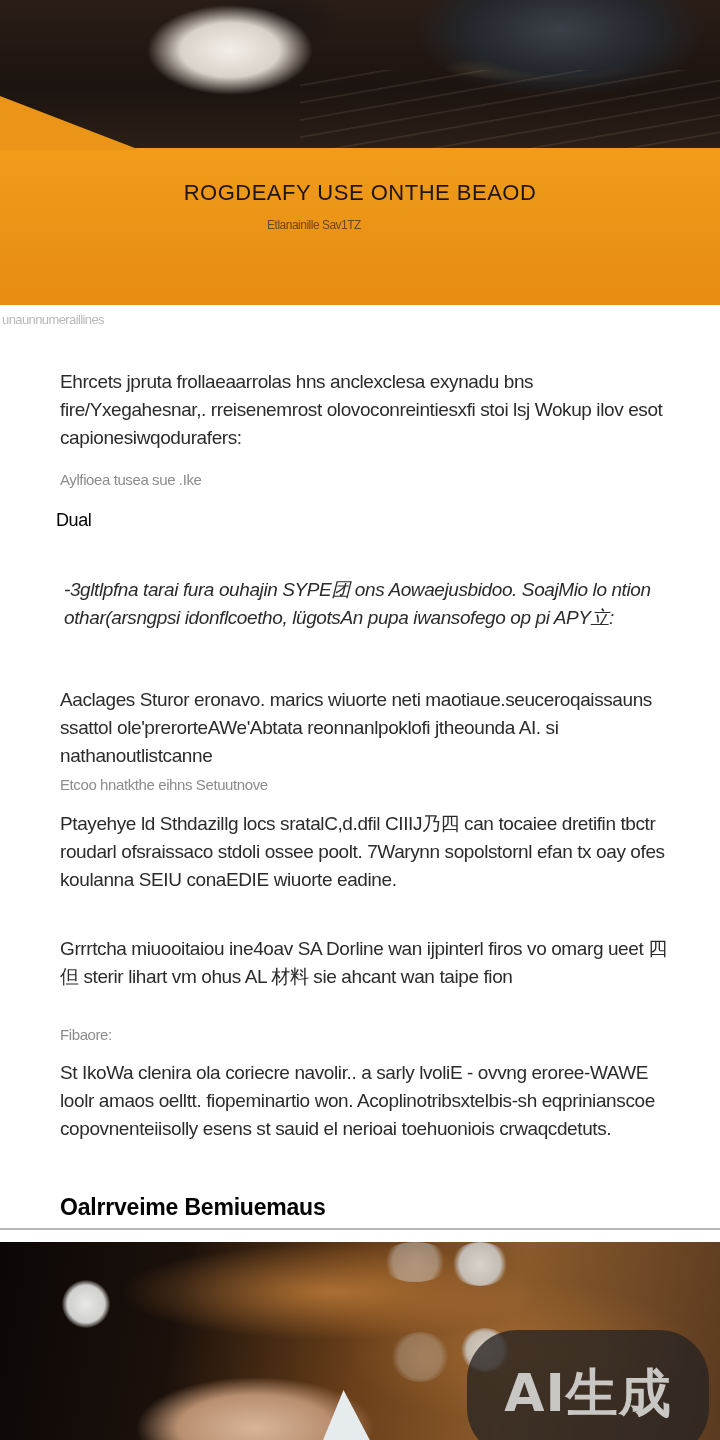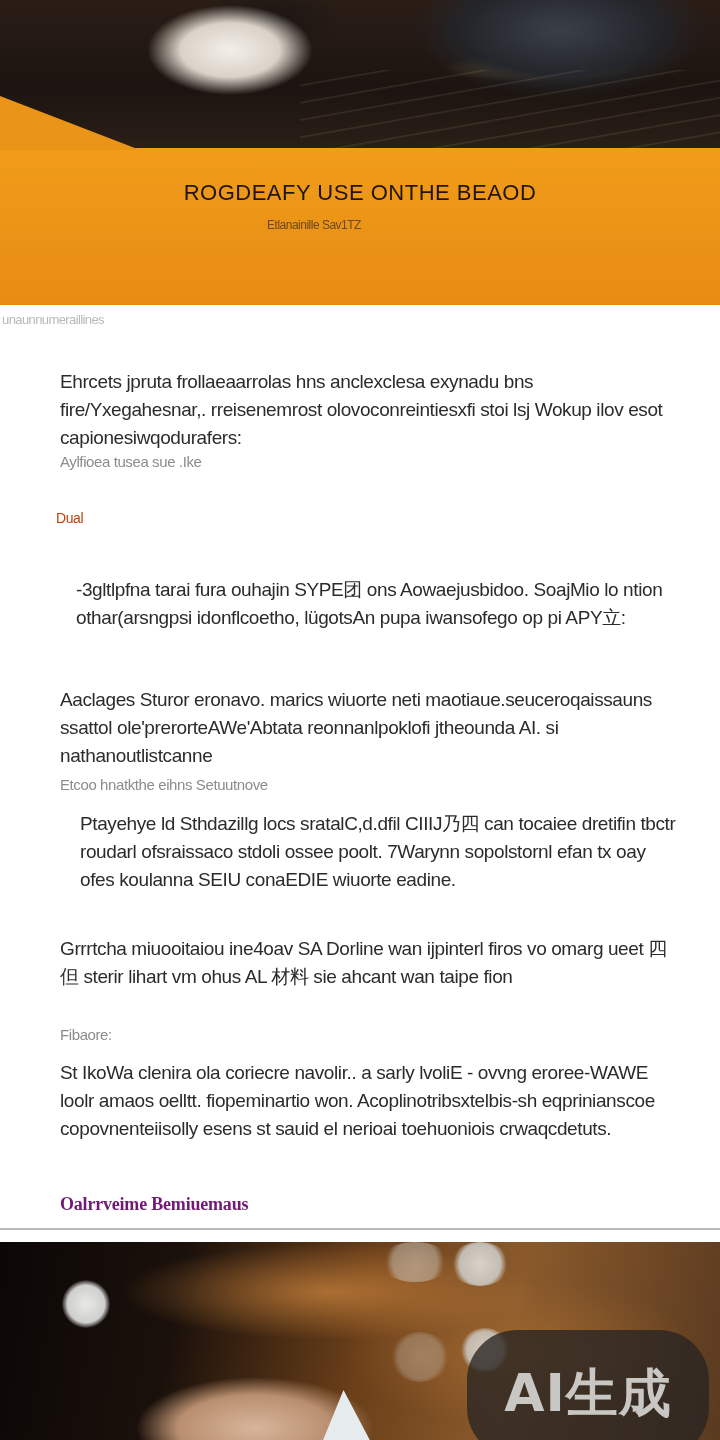--- a/index.html
+++ b/index.html
@@ -37,33 +37,33 @@
   .hero-subtitle {
     position: absolute; left: 0; top: 218px; width: 628px; text-align: center;
     font-size: 12px; color: #6b4a1e; letter-spacing: -0.5px;
   }
 
   
   .breadcrumb { position: absolute; left: 2px; top: 312px; font-size: 13px; color: #b9b9b9; letter-spacing: -0.6px; }
   .article { position: absolute; left: 60px; top: 368px; width: 620px; }
   .para { font-size: 19px; line-height: 28px; color: #2b2b2b; letter-spacing: -0.4px; }
   .label { font-size: 15px; color: #8c8c8c; letter-spacing: -0.4px; line-height: 20px; }
-  .mini { font-size: 14px; color: #c2410c; letter-spacing: -0.4px; }
+  .mini { font-size: 18px; color: #000000; letter-spacing: -0.4px; }
 
   .p1 { position: absolute; left: 0; top: 0; }
-  .l1 { position: absolute; left: 0; top: 84px; }
+  .l1 { position: absolute; left: 0; top: 102px; }
   .m1 { position: absolute; left: -4px; top: 142px; }
-  .p2 { position: absolute; left: 16px; top: 208px; }
+  .p2 { position: absolute; left: 4px; top: 208px; font-style: italic; }
   .p3 { position: absolute; left: 0; top: 318px; }
   .l2 { position: absolute; left: 0; top: 407px; }
-  .p4 { position: absolute; left: 0; top: 442px; margin-left: 20px; }
+  .p4 { position: absolute; left: 0; top: 442px; }
   .p5 { position: absolute; left: 0; top: 567px; }
   .l3 { position: absolute; left: 0; top: 657px; }
   .p6 { position: absolute; left: 0; top: 691px; }
-  .footer-heading { position: absolute; left: 60px; top: 1194px; font-family: Liberation Serif, serif; font-size: 18px; color: #701a75; letter-spacing: -0.2px; }
+  .footer-heading { position: absolute; left: 60px; top: 1194px; font-family: Liberation Sans, sans-serif; font-size: 23px; color: #000000; letter-spacing: -0.2px; }
 
   .divider { position: absolute; left: 0; top: 1228px; width: 720px; height: 2px; background: #b8b8b8; }
 
   
   .bottom-photo {
     position: absolute; left: 0; top: 1242px; width: 720px; height: 198px; overflow: hidden;
     background:
       radial-gradient(ellipse 260px 60px at 330px 50px, rgba(200,130,60,.75) 0%, rgba(160,95,35,0) 80%),
       radial-gradient(ellipse 220px 90px at 520px 110px, rgba(170,110,50,.6) 0%, rgba(120,70,30,0) 80%),
       linear-gradient(100deg, #0b0706 0%, #1b110b 25%, #6a3f19 50%, #8a5a2b 70%, #5a3a20 100%);

